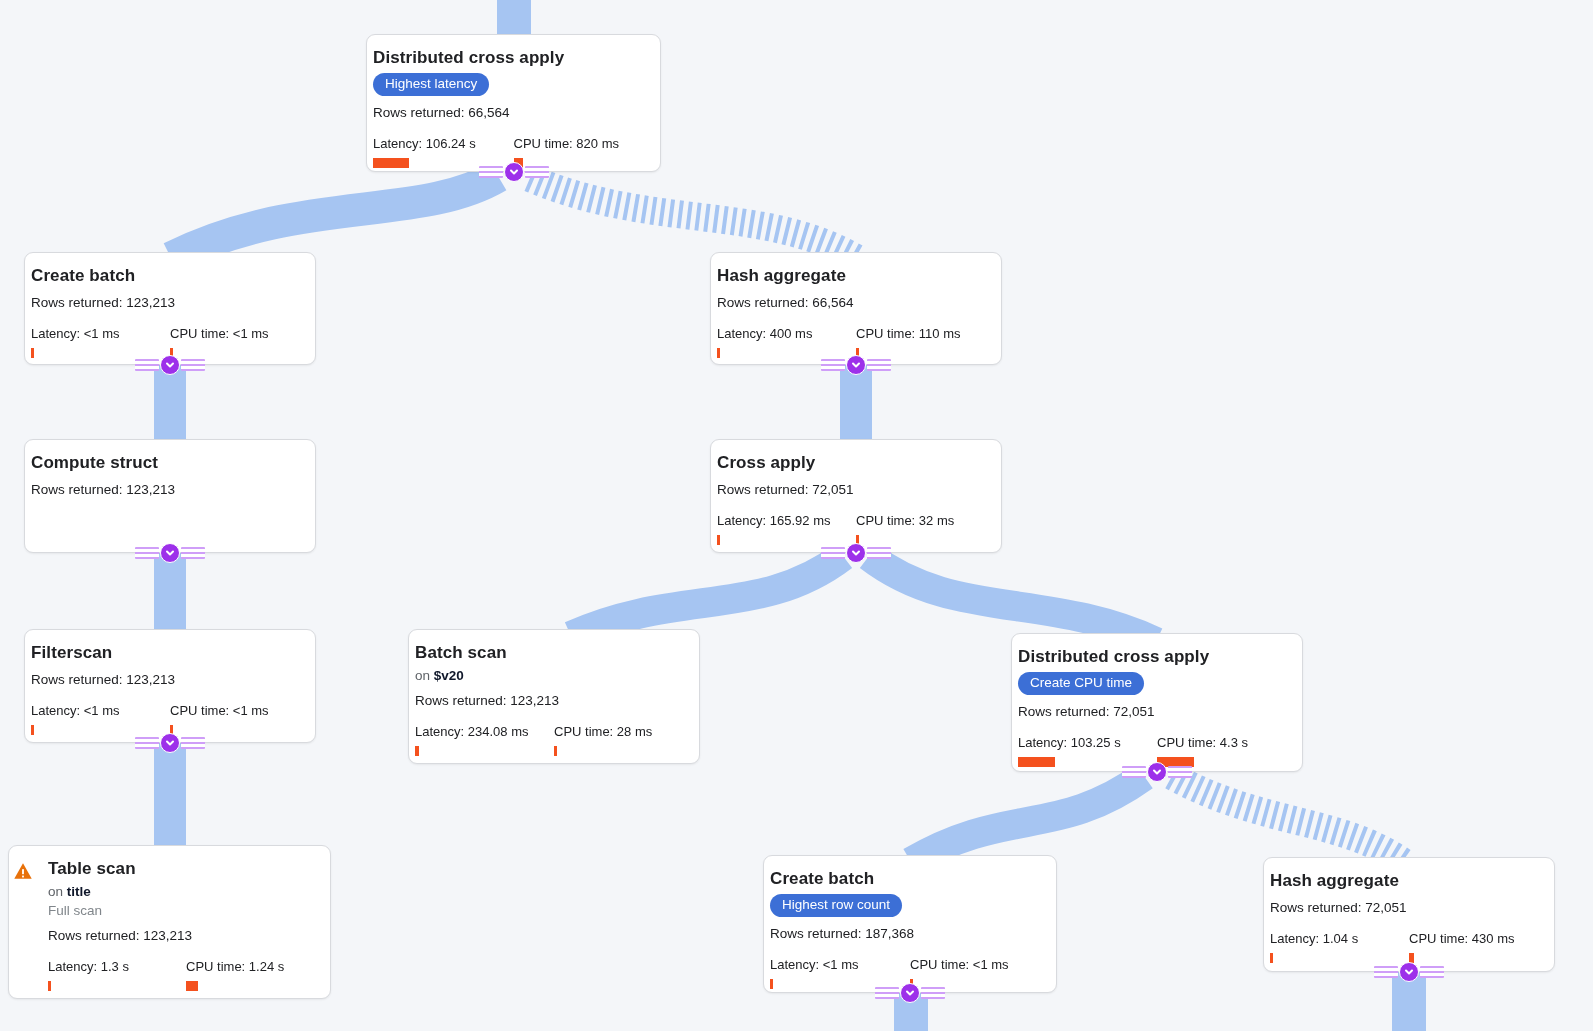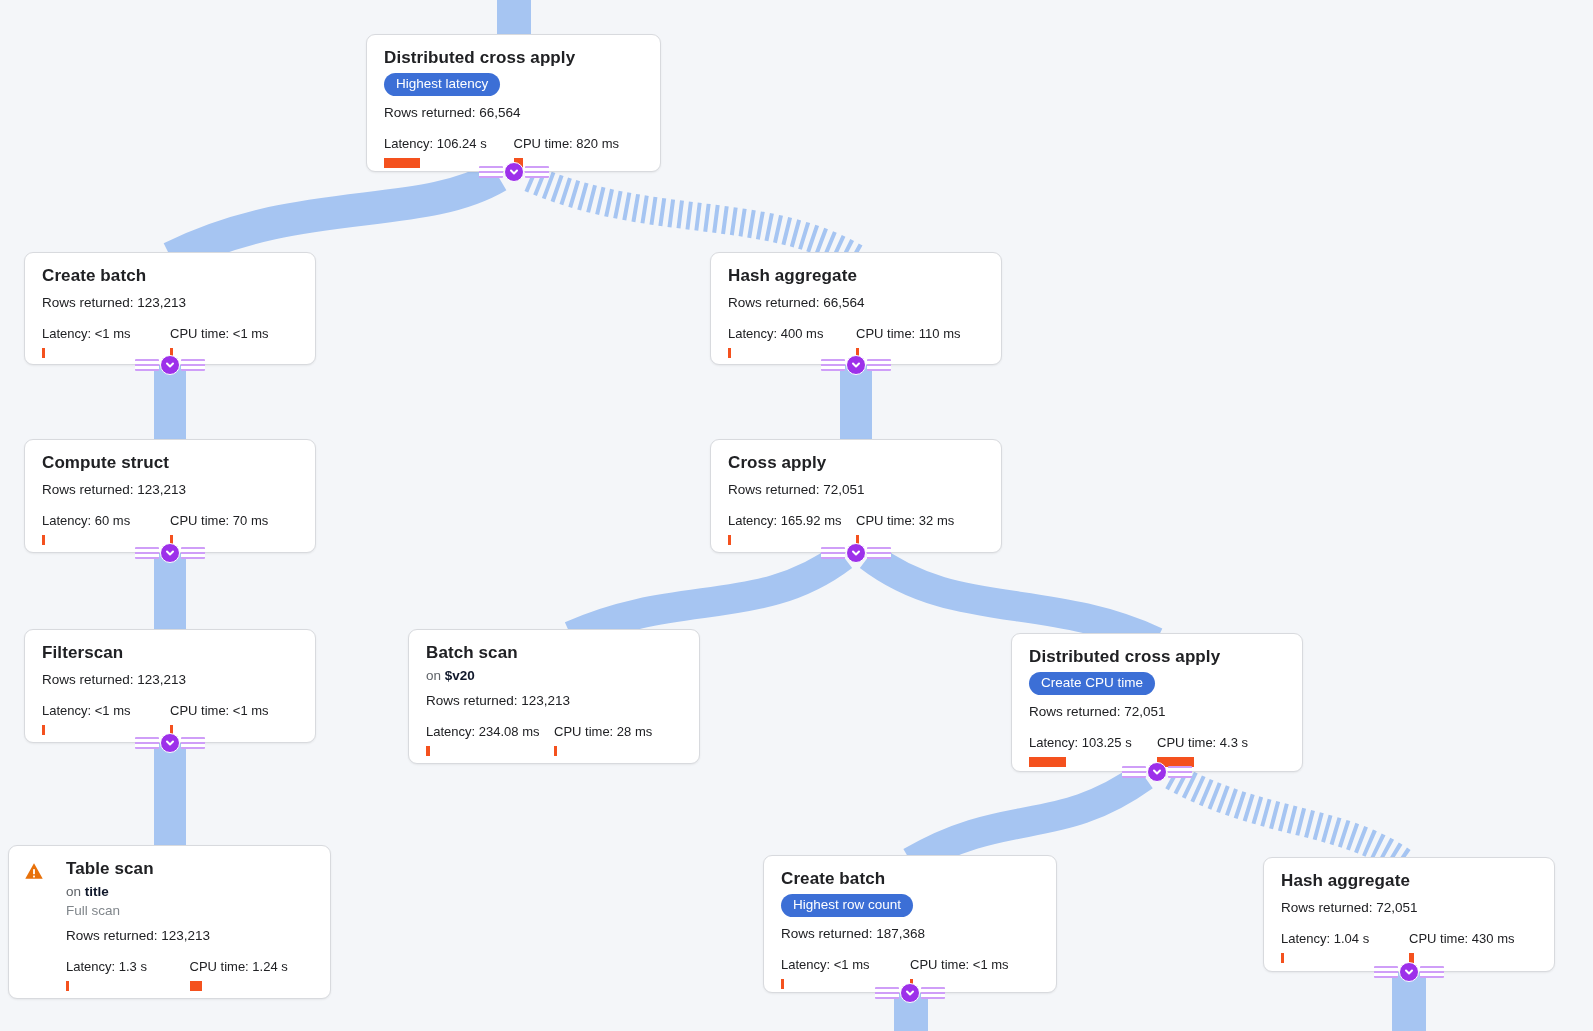--- a/index.html
+++ b/index.html
@@ -10,37 +10,37 @@
     color:#202124;
   }
   #canvas{position:absolute;inset:0;}
   svg.edges{position:absolute;left:0;top:0;}
   .edge{stroke:#a6c5f2;fill:none;}
   .edge.batched{stroke-dasharray:4 5;}
 
   .node{
     position:absolute;box-sizing:border-box;
     background:#ffffff;border:1px solid #d8dade;border-radius:9px;
-    padding:12px 17px 12px;box-shadow:0 1px 2px rgba(60,64,67,.08);
+    padding:12px 6px 12px;box-shadow:0 1px 2px rgba(60,64,67,.08);
   }
   .node-title{font-size:17px;font-weight:600;letter-spacing:.1px;line-height:22px;}
   .badge{
     display:inline-block;margin:4px 0 1px;background:#3c6fd6;color:#fff;
     border-radius:12px;padding:2px 12px 4px;font-size:13.5px;line-height:17px;
   }
   .on-line{font-size:13.5px;line-height:19px;color:#5f6368;margin-top:2px;}
   .on-line b{color:#0f172a;font-weight:700;}
   .subtitle{font-size:13.5px;line-height:19px;color:#80868b;}
   .rows{font-size:13.5px;font-weight:400;line-height:18px;margin-top:7px;}
   .metrics{display:flex;margin-top:13px;}
   .metric{width:50%;}
   .metric-label{font-size:13px;font-weight:500;line-height:17px;}
   .bar{height:10px;background:#f4511e;margin-top:6px;width:3px;}
 
-  .node-head{display:flex;align-items:flex-start;gap:7px;}
+  .node-head{display:flex;align-items:flex-start;}
   .warn-icon{flex:0 0 22px;margin:2px 14px 0 -3px;}
   .head-body{flex:1;}
 
   
   #n0{left:366px;top:34px;width:295px;height:138px;}
   #n1{left:24px;top:252px;width:292px;height:113px;}
   #n2{left:710px;top:252px;width:292px;height:113px;}
   #n3{left:24px;top:439px;width:292px;height:114px;}
   #n4{left:710px;top:439px;width:292px;height:114px;}
   #n5{left:24px;top:629px;width:292px;height:114px;}
@@ -134,30 +134,20 @@
       <div class="metric">
         <div class="metric-label">CPU time: 110 ms</div>
         <div class="bar" style="width: 3px;"></div>
       </div>
     </div>
   </div>
 
   <div class="node" id="n3">
     <div class="node-title">Compute struct</div>
     <div class="rows">Rows returned: 123,213</div>
-    <div class="metrics">
-      <div class="metric">
-        <div class="metric-label">Latency: 60 ms</div>
-        <div class="bar" style="width: 3px;"></div>
-      </div>
-      <div class="metric">
-        <div class="metric-label">CPU time: 70 ms</div>
-        <div class="bar" style="width: 3px;"></div>
-      </div>
-    </div>
   </div>
 
   <div class="node" id="n4">
     <div class="node-title">Cross apply</div>
     <div class="rows">Rows returned: 72,051</div>
     <div class="metrics">
       <div class="metric">
         <div class="metric-label">Latency: 165.92 ms</div>
         <div class="bar" style="width: 3px;"></div>
       </div>

